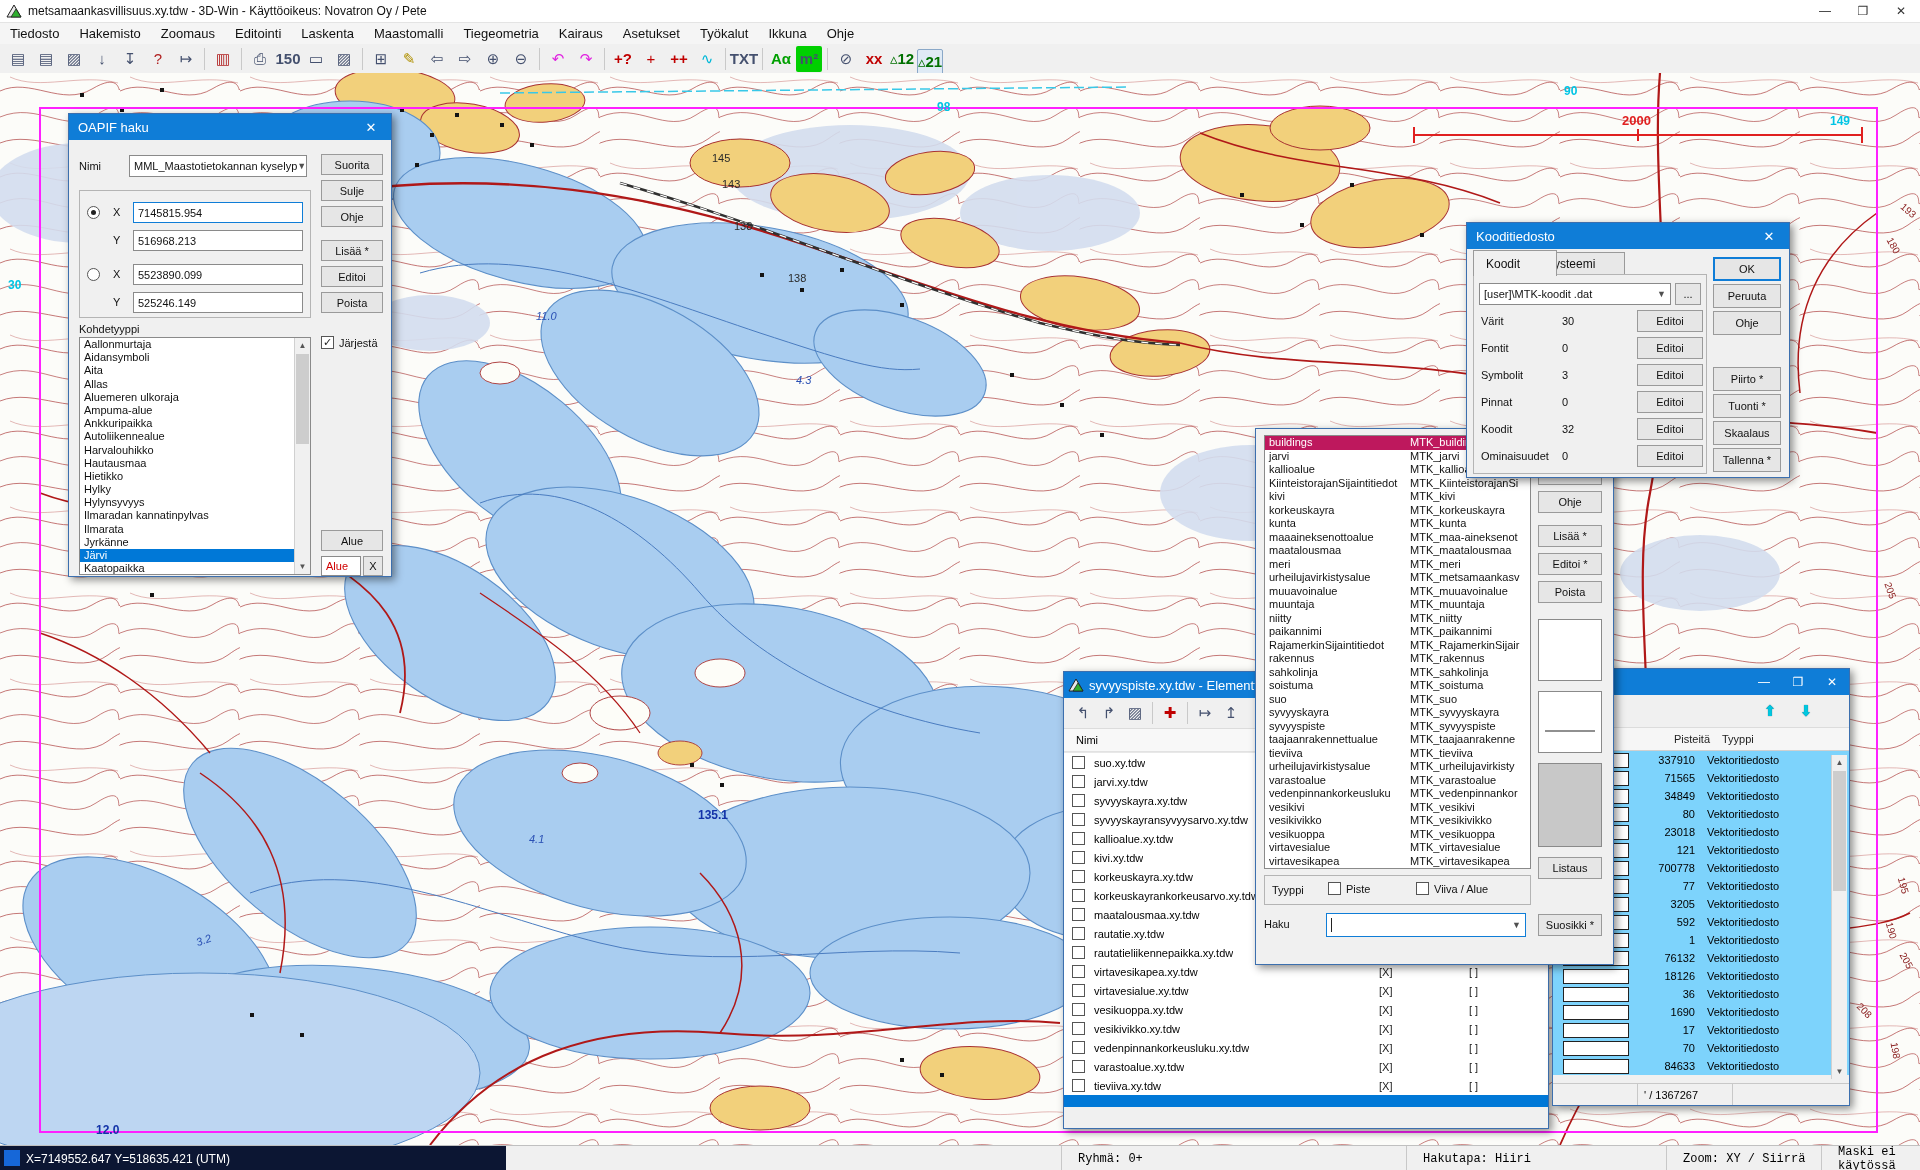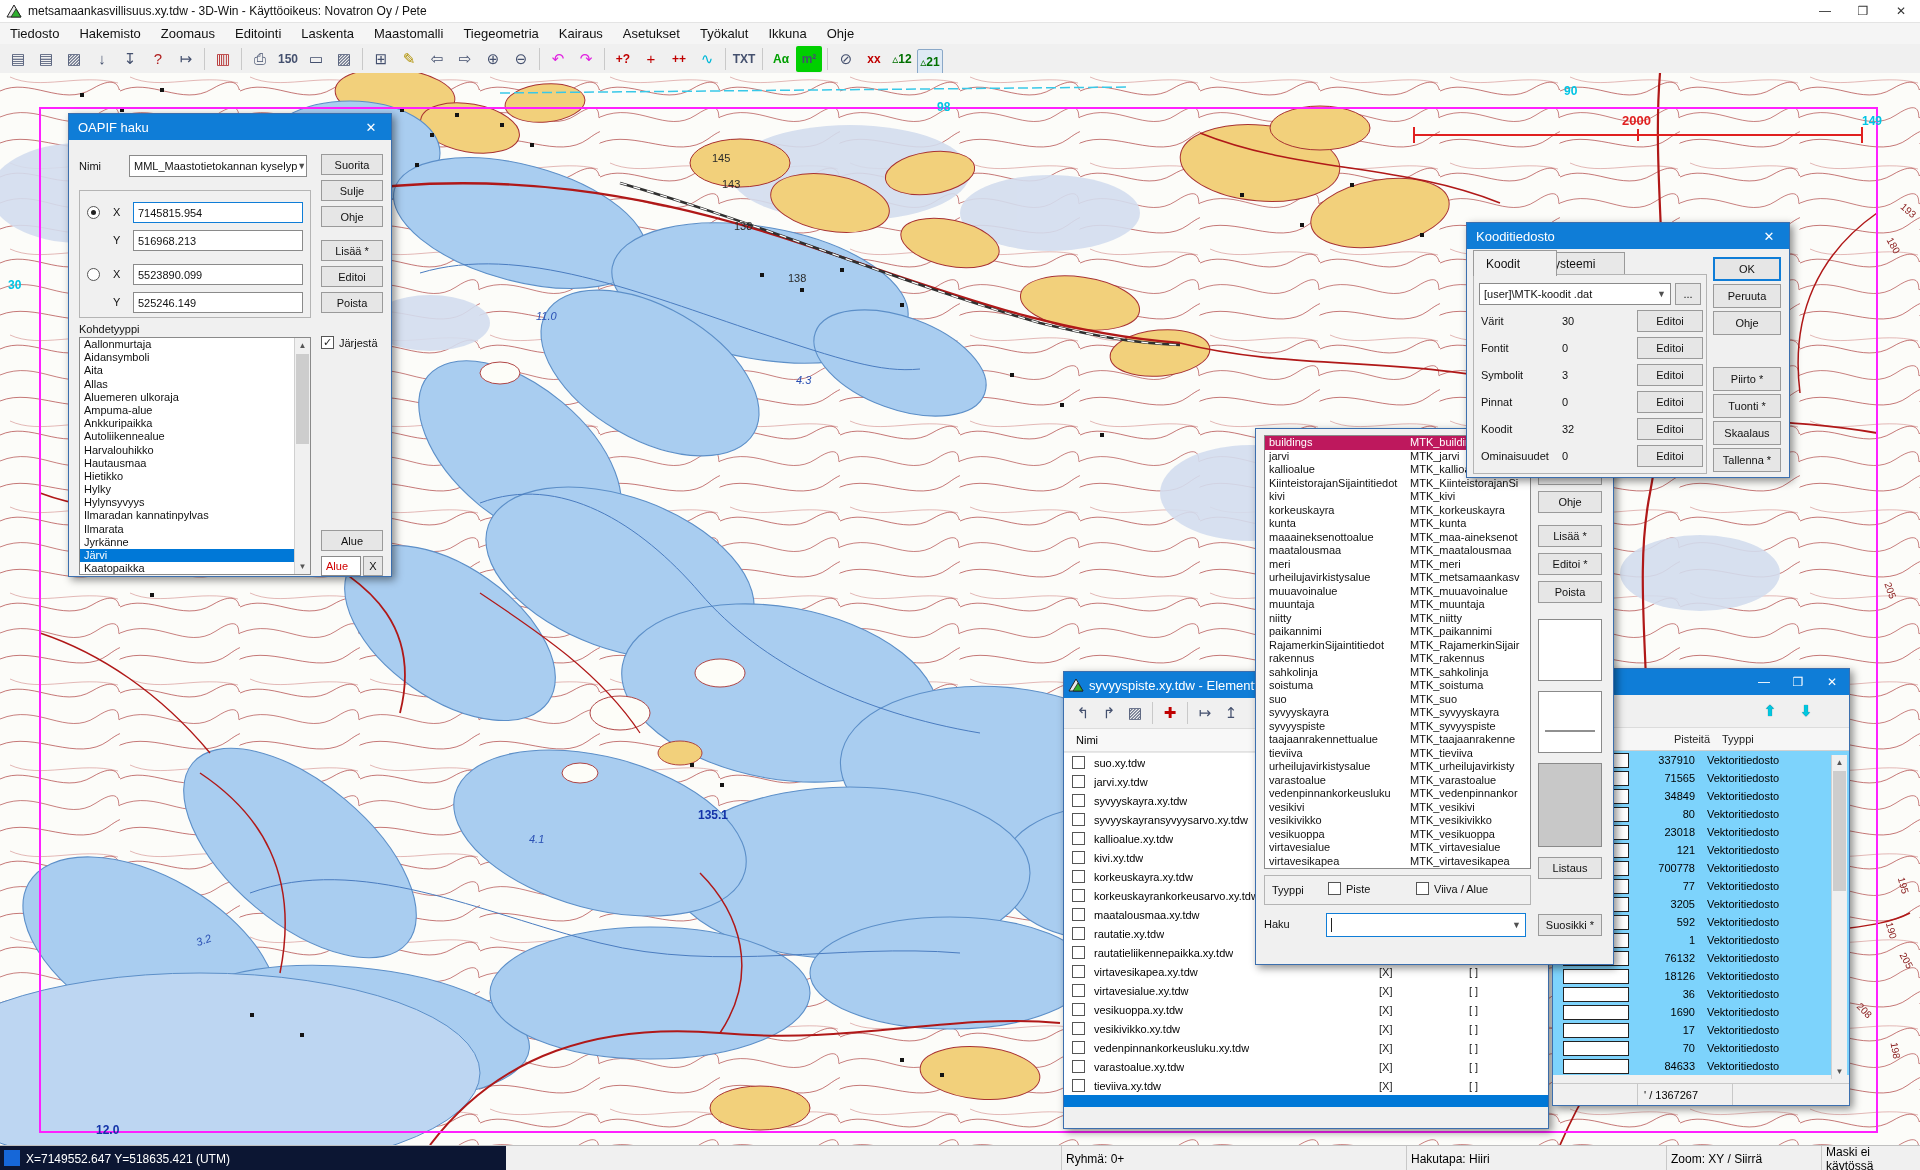--- a/index.html
+++ b/index.html
@@ -16,21 +16,21 @@
     font-size:12px;color:#333;}
   #menubar{position:absolute;left:0;top:23px;width:1920px;height:21px;background:#f5f5f5;
     display:flex;align-items:center;border-bottom:1px solid #e0e0e0;}
   .menu-item{padding:2px 10px;font-size:13px;color:#111;}
   #toolbar{position:absolute;left:0;top:44px;width:1920px;height:29px;background:#f0f0f0;
     display:flex;align-items:center;border-bottom:1px solid #d4d4d4;padding-left:4px;}
   .tb-group{display:flex;align-items:center;}
   .tb-sep{width:1px;height:22px;background:#c9c9c9;margin:0 4px;}
   .tb-icon{width:24px;height:24px;margin:0 1px;display:flex;align-items:center;justify-content:center;
     font-size:15px;color:#44506e;border:1px solid transparent;border-radius:2px;}
-  .tb-icon.small{font-size:12px;font-weight:bold;letter-spacing:0;}
+  .tb-icon.small{font-size:15px;font-weight:bold;letter-spacing:0;}
   .tb-icon.pressed{border:1px solid #8aa8c8;background:#dfeaf5;}
   
   #map{position:absolute;left:0;top:73px;width:1920px;height:1072px;background:#fcfcf9;overflow:hidden;z-index:1;}
   .map-label{position:absolute;white-space:nowrap;pointer-events:none;}
   .map-label.cyan{color:#00c4e4;font-size:12px;font-weight:bold;}
   .map-label.dark{color:#2a2a2a;font-size:11px;}
   .map-label.depth{color:#2a50b4;font-size:11px;font-style:italic;}
   .map-label.depthbold{color:#1333a8;font-size:12px;font-weight:bold;}
   .map-label.contour{color:#8b2020;font-size:10px;}
   .map-label.scale{color:#e02020;font-size:13px;font-weight:bold;}
@@ -99,21 +99,21 @@
   .pist-row{height:18px;display:flex;align-items:center;font-size:11px;}
   .pist-swatch{width:64px;height:13px;background:#fff;border:1px solid #222;margin-left:10px;flex:none;}
   .pist-val{width:66px;text-align:right;flex:none;}
   .pist-type{margin-left:12px;}
   
   #statusbar{position:absolute;left:0;top:1145px;width:1920px;height:25px;background:#f0f0f0;
     border-top:1px solid #c0c0c0;display:flex;font-size:12px;z-index:40;}
   #status-coords{width:480px;background:#0c1633;color:#fff;display:flex;align-items:center;padding-left:26px;
     position:relative;flex:none;}
   #status-coords .blue-sq{position:absolute;left:4px;top:4px;width:16px;height:16px;background:#1667d8;}
-  .status-cell{display:flex;align-items:center;padding-left:4px;border-left:1px solid #c8c8c8;flex:none;height:100%;box-sizing:border-box;}
+  .status-cell{display:flex;align-items:center;padding-left:16px;border-left:1px solid #c8c8c8;flex:none;height:100%;box-sizing:border-box;font-family:Liberation Mono, monospace;}
 </style>
 </head>
 <body>
 
 <div id="titlebar">
   <svg id="app-icon" viewBox="0 0 16 16">
     <polygon points="1,14 8,2 15,14" fill="#e8e8e8" stroke="#222" stroke-width="1"></polygon>
     <polygon points="5,14 10,6 15,14" fill="#2fae2f" stroke="#222" stroke-width="0.8"></polygon>
   </svg>
   <span id="title-text">metsamaankasvillisuus.xy.tdw - 3D-Win - Käyttöoikeus: Novatron Oy / Pete</span>
@@ -342,21 +342,21 @@
     <g stroke="#e02020" stroke-width="2">
       <line x1="1414" y1="62" x2="1862" y2="62"></line>
       <line x1="1414" y1="54" x2="1414" y2="70"></line>
       <line x1="1638" y1="56" x2="1638" y2="68"></line>
       <line x1="1862" y1="54" x2="1862" y2="70"></line>
     </g>
   </svg>
   <div id="map-labels">
       <div class="map-label cyan" style="left: 937px; top: 27px;">98</div>
       <div class="map-label cyan" style="left: 1564px; top: 11px;">90</div>
-      <div class="map-label cyan" style="left: 1830px; top: 41px; margin-left: 32px;">149</div>
+      <div class="map-label cyan" style="left: 1830px; top: 41px;">149</div>
       <div class="map-label cyan" style="left: 8px; top: 205px;">30</div>
       <div class="map-label dark" style="left: 712px; top: 79px;">145</div>
       <div class="map-label dark" style="left: 722px; top: 105px;">143</div>
       <div class="map-label dark" style="left: 734px; top: 147px;">138</div>
       <div class="map-label dark" style="left: 788px; top: 199px;">138</div>
       <div class="map-label depth" style="left: 536px; top: 237px;">11.0</div>
       <div class="map-label depth" style="left: 796px; top: 301px;">4.3</div>
       <div class="map-label depth" style="left: 529px; top: 760px;">4.1</div>
       <div class="map-label depth" style="left: 196px; top: 861px; transform: rotate(-20deg);">3.2</div>
       <div class="map-label depthbold" style="left: 698px; top: 735px;">135.1</div>

